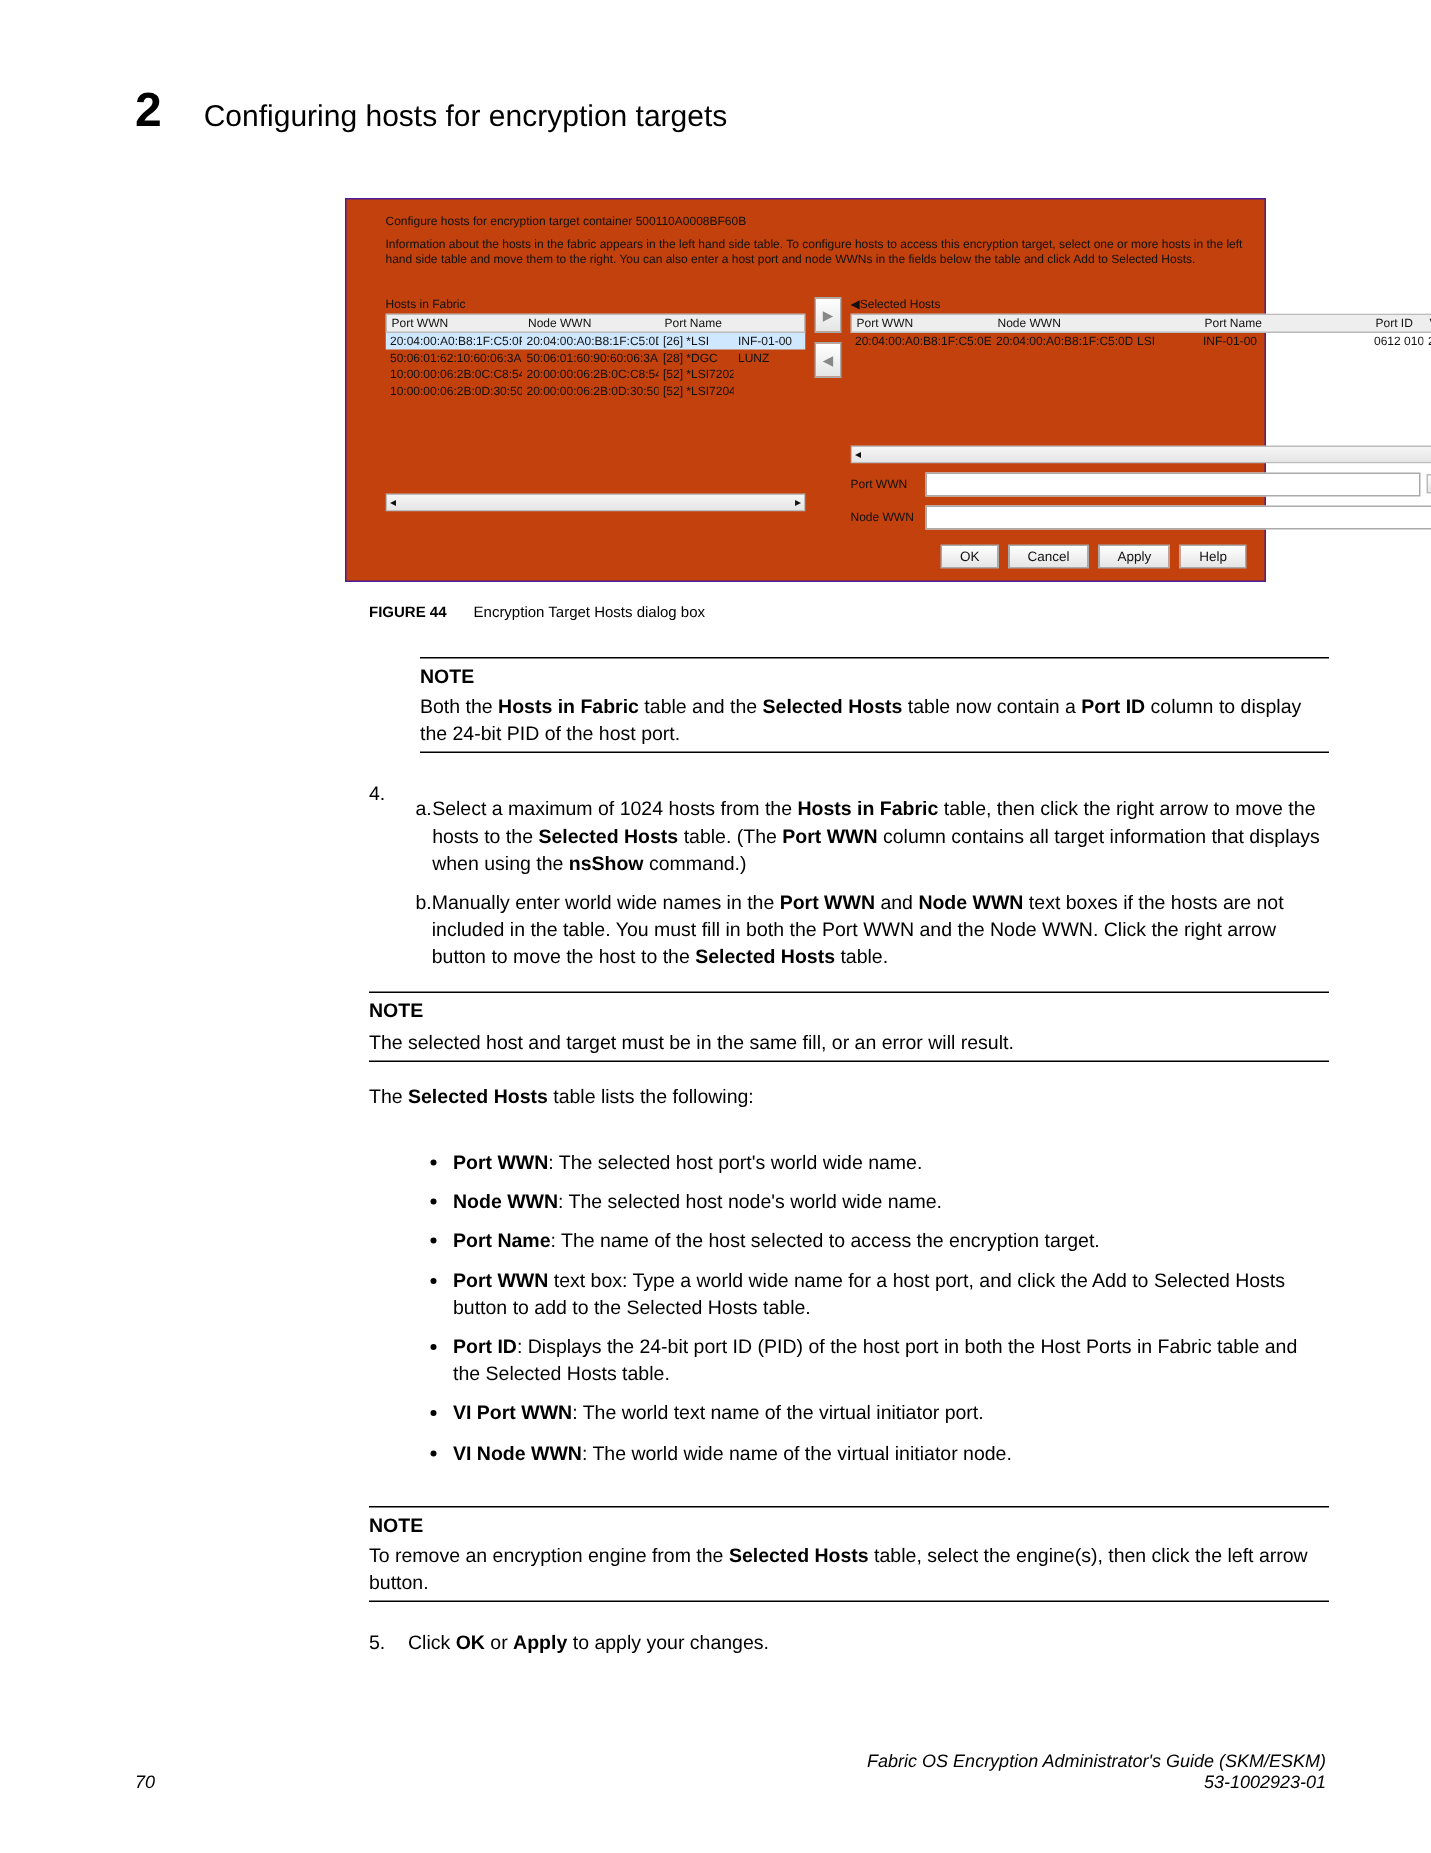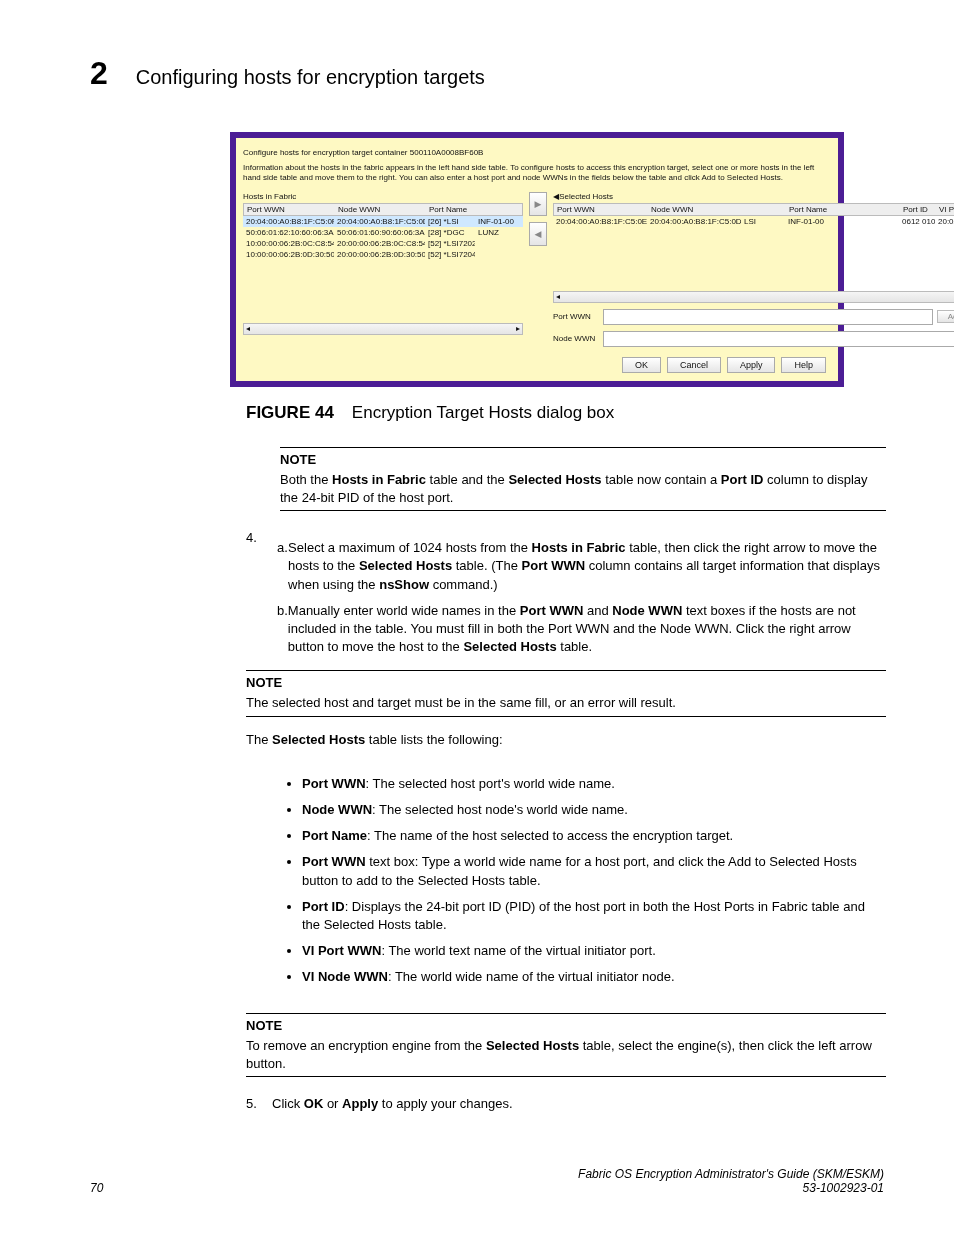--- a/index.html
+++ b/index.html
@@ -27,30 +27,30 @@
     font-weight: bold;
     margin-right: 28px;
   }
   .section-title {
     font-size: 20px;
     text-align: right;
   }
   .dialog-shot {
     margin-left: 140px;
     width: 614px;
-    border: 6px solid #4c1d95;
-    background: #fef9c3;
-    padding: 10px 12px 8px 7px;
+    border: 1px solid #4c1d95;
+    background: #c2410c;
+    padding: 10px 12px 8px 26px;
     box-sizing: border-box;
     font-size: 8px;
     color: #111;
     font-family: Tahoma, Arial, sans-serif;
   }
   .dlg-title { margin-bottom: 6px; }
-  .dlg-info { margin-bottom: 8px; line-height: 1.3; }
+  .dlg-info { margin-bottom: 19px; line-height: 1.3; }
   .dlg-row { display: flex; gap: 6px; align-items: flex-start; }
   .dlg-col { flex: 1; }
   .dlg-sub { margin-bottom: 2px; }
   .tblwrap {
     border: 0;
     height: 132px;
     position: relative;
     overflow:hidden;
   }
   .tblwrap .hscroll {
@@ -89,21 +89,21 @@
   .field-row input { flex:1; height:14px; border:1px solid #aaa; padding:0 2px; font-size:8px; }
   .dlg-btnrow { display:flex; justify-content:flex-end; gap:6px; margin-top:10px; }
   .dlg-btn { border:1px solid #aaa; background:linear-gradient(#fff,#e5e5e5); padding:2px 12px; font-size:9px; }
   .addbtn { border:1px solid #bbb; background:linear-gradient(#fff,#e5e5e5); padding:1px 10px; font-size:8px; color:#888; }
 
   .body-col {
     margin-left: 156px;
     width: 640px;
     line-height: 1.4;
   }
-  .figcap { margin-top: 14px; margin-bottom: 22px; font-size: 17px; }
+  .figcap { margin-top: 14px; margin-bottom: 22px; font-size: 10px; }
   .figcap .lbl { font-weight: bold; margin-right: 18px; }
   .notebox { margin: 14px 0 14px 34px; }
   .notebox .rule { border-top: 1.5px solid #000; margin-bottom: 3px; }
   .notebox .rule2 { border-top: 1.5px solid #000; margin-top: 3px; }
   .notebox .nhead { font-weight: bold; font-size: 13px; }
   .notebox p { margin: 2px 0; font-size: 13px; }
   .ol-step { display:flex; margin-top: 18px; }
   .ol-step .num { width:26px; }
   .sub-ol { margin-top:10px; }
   .sub-ol .subitem { display:flex; margin-top:8px; }

